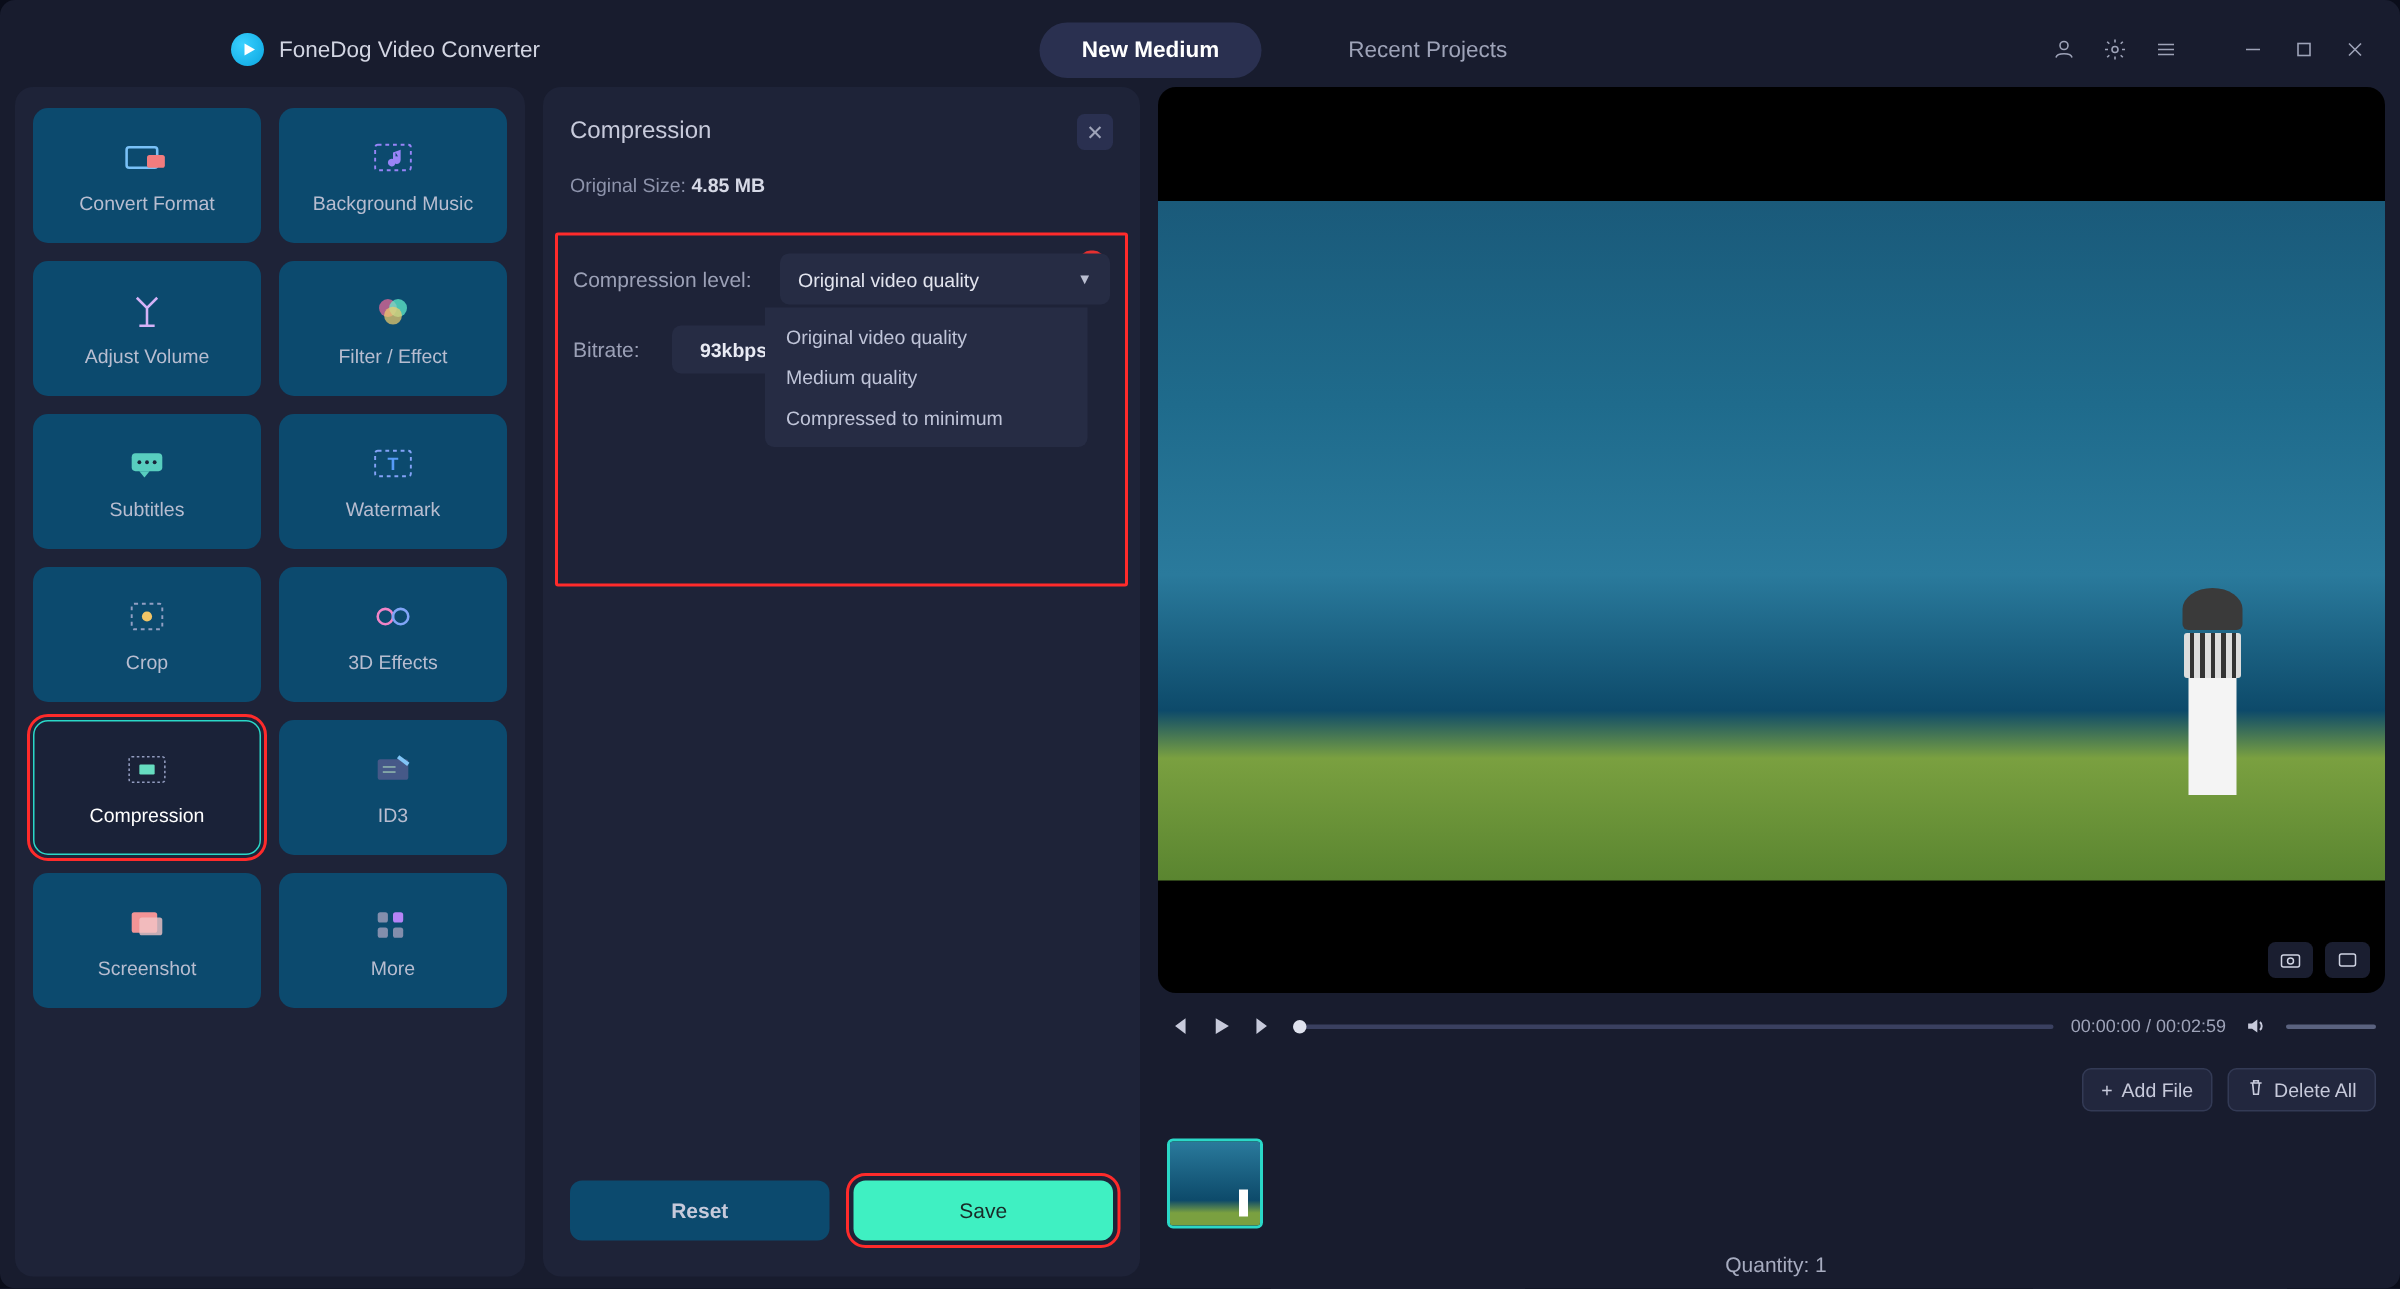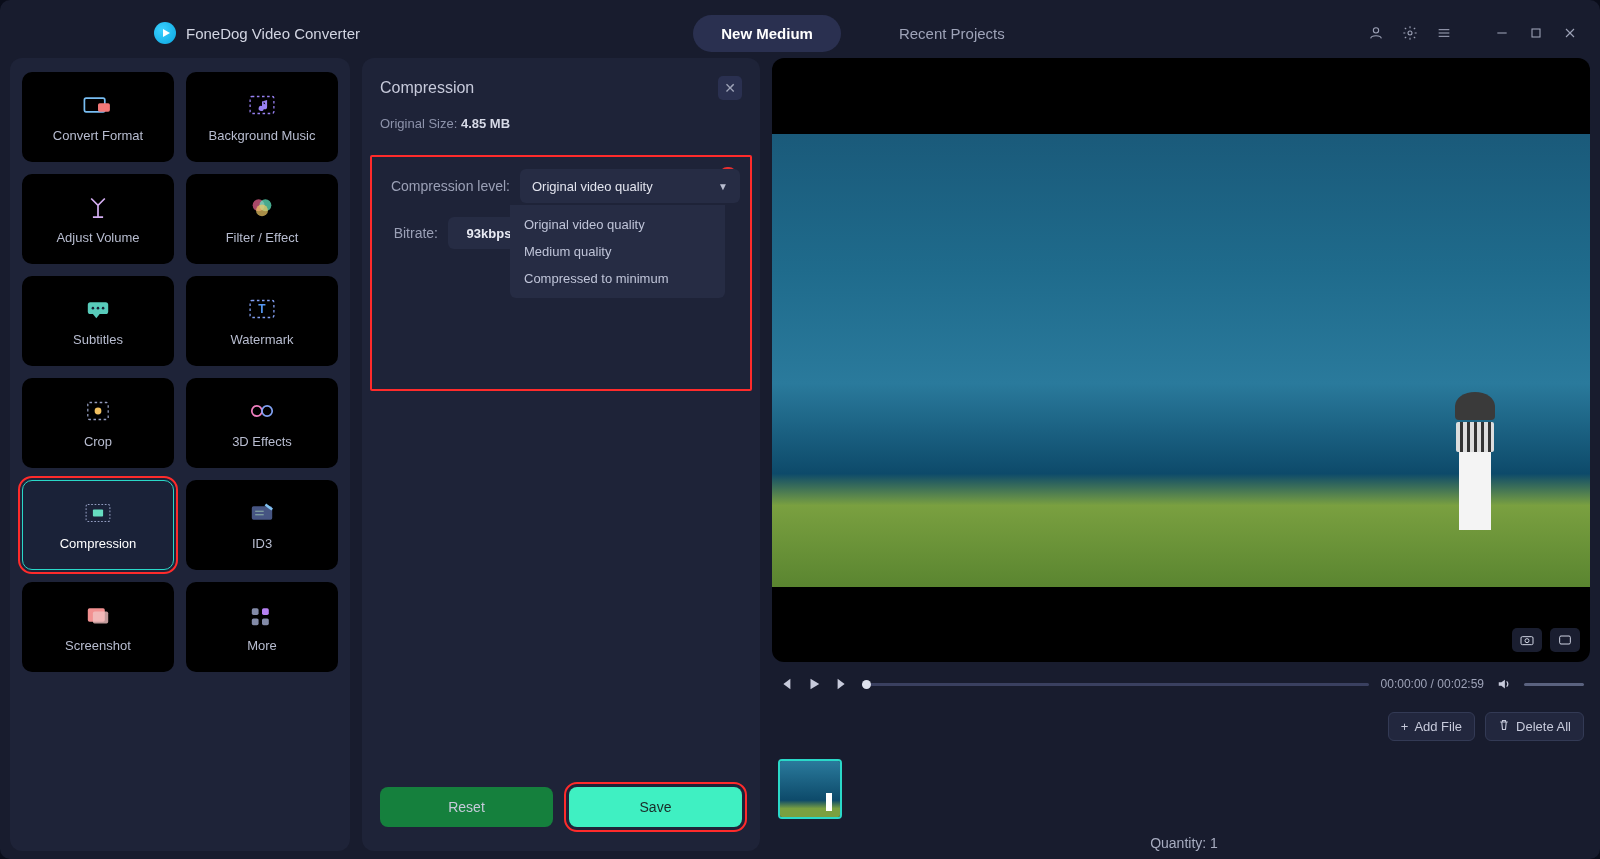--- a/index.html
+++ b/index.html
@@ -59,21 +59,21 @@
   width: 340px;
   background: #1e2338;
   border-radius: 12px;
   padding: 14px 12px;
   display: flex;
   flex-direction: column;
   gap: 14px;
 }
 .tool-grid { display: grid; grid-template-columns: 1fr 1fr; gap: 12px; }
 .tool-btn {
-  background: #000000;
+  background: #0c4a6e;
   border-radius: 10px;
   height: 90px;
   display: flex;
   flex-direction: column;
   align-items: center;
   justify-content: center;
   gap: 10px;
   cursor: pointer;
   color: #b8bdd0;
   font-size: 13px;
@@ -126,21 +126,21 @@
 .orig-size .bold { color:#d6d9e6; font-weight:600; }
 
 .highlight-box {
   border: 2px solid #ff2b2b;
   border-radius: 2px;
   padding: 12px 10px 16px 10px;
   margin: 0 -10px 0 -10px;
   position: relative;
 }
 .field-row { display:flex; align-items:center; gap:10px; margin-bottom:14px; }
-.field-label { color:#9ba0b6; font-size:14px; width:128px;text-align:right; }
+.field-label { color:#9ba0b6; font-size:14px; width:128px; }
 .field-label.short { width:56px; }
 .select {
   flex:1; background:#262c44; border-radius:6px; height:34px;
   display:flex; align-items:center; padding:0 12px; justify-content:space-between;
   color:#e2e4ee; font-size:13px; cursor:pointer;
 }
 .select .chev { font-size:10px; color:#b9bed0; }
 .bitrate-input {
   width: 82px; background:#262c44; border-radius:6px; height:32px;
   display:flex; align-items:center; justify-content:center; color:#e9ebf4; font-size:13px; font-weight:600;
@@ -154,21 +154,21 @@
 
 .panel-footer {
   padding: 0 18px 24px 18px;
   display:flex; gap:16px;
 }
 .btn-reset, .btn-save {
   flex:1; height:40px; border-radius:8px;
   display:flex; align-items:center; justify-content:center;
   font-size:14px; cursor:pointer; position:relative;
 }
-.btn-reset { background:#15803d; color:#c7cadb; }
+.btn-reset { background:#0c4a6e; color:#c7cadb;font-weight:bold; }
 .btn-save { background:#3ff0c2; color:#1a2b28; font-weight:500; }
 .save-outline { outline: 2px solid #ff2b2b; outline-offset: 3px; border-radius:8px; position:relative; flex:1; display:flex; }
 
 
 .preview-panel {
   flex:1; display:flex; flex-direction:column; gap:10px;
   min-width: 0;
 }
 .video-area {
   flex:1; background:#000; border-radius:12px;

